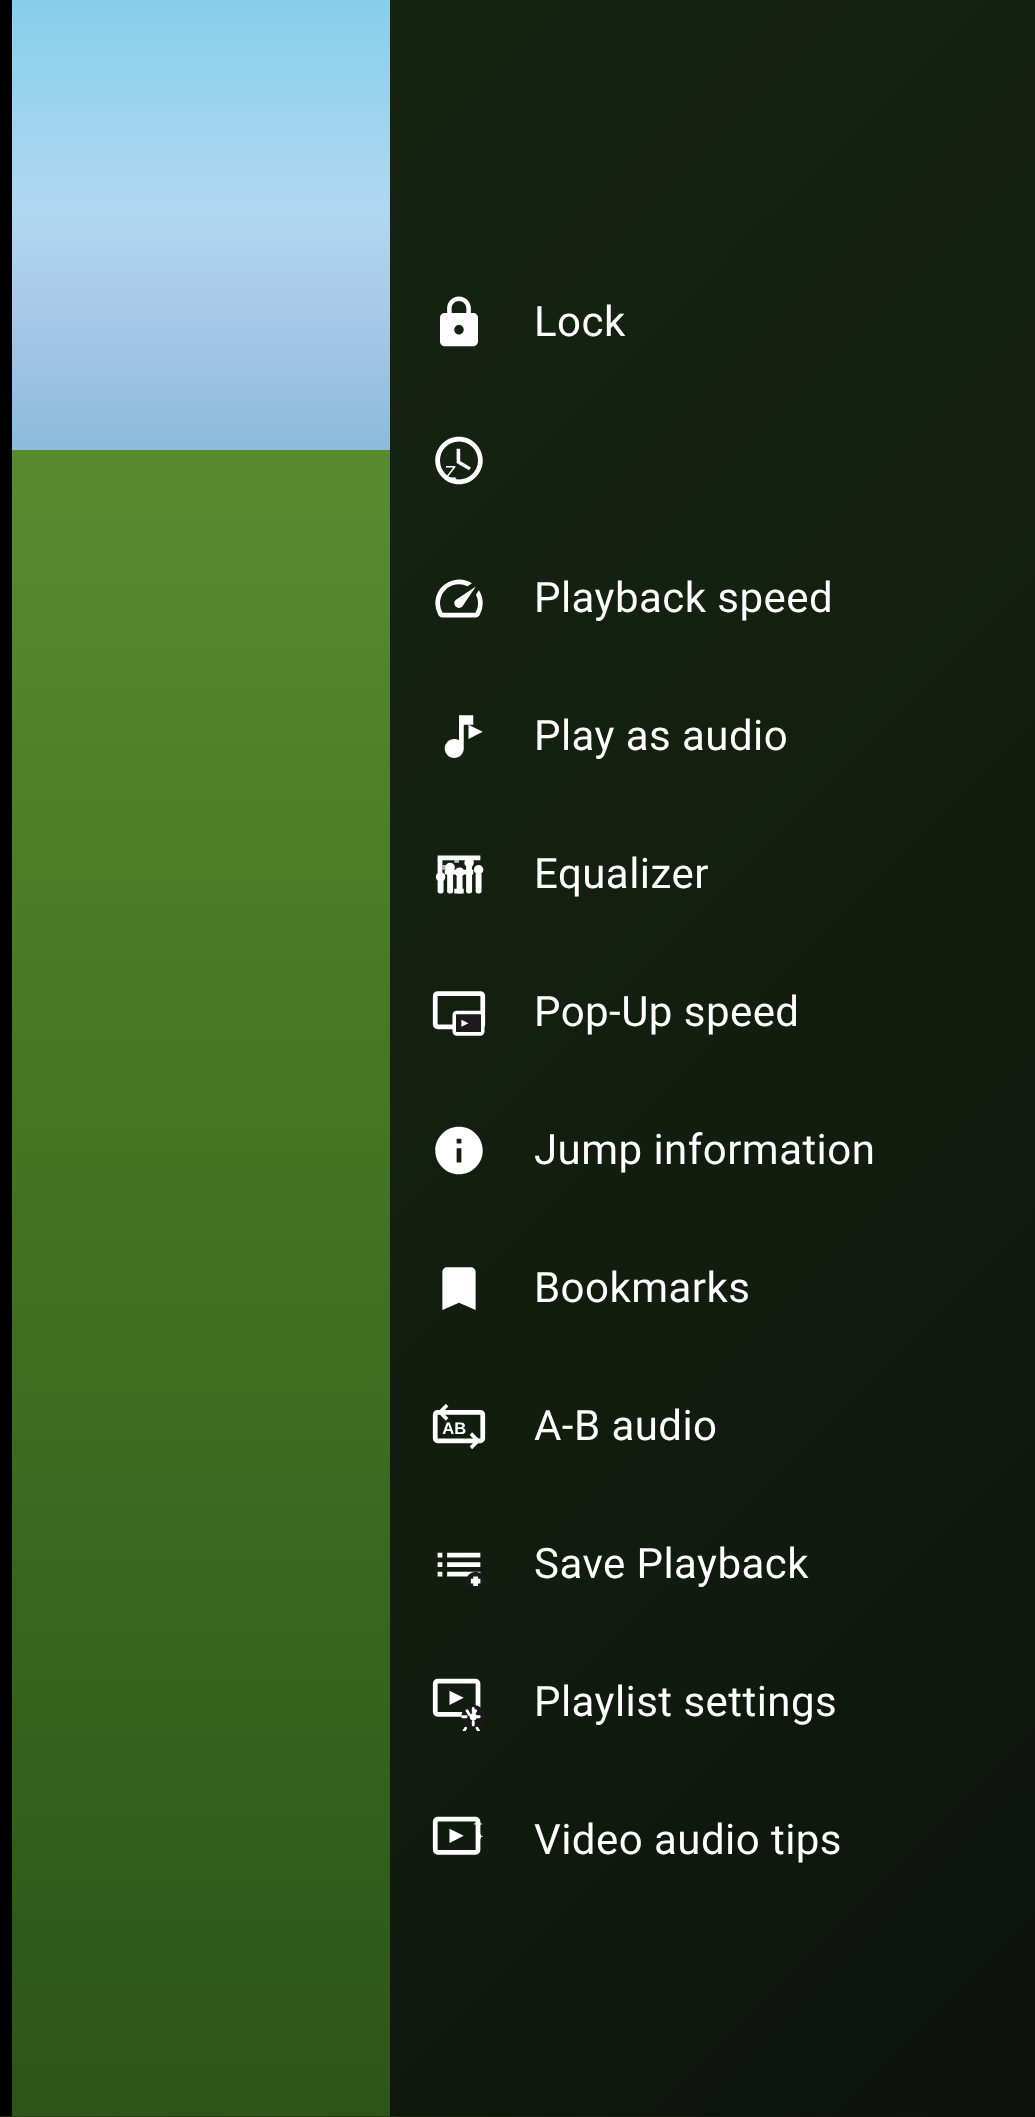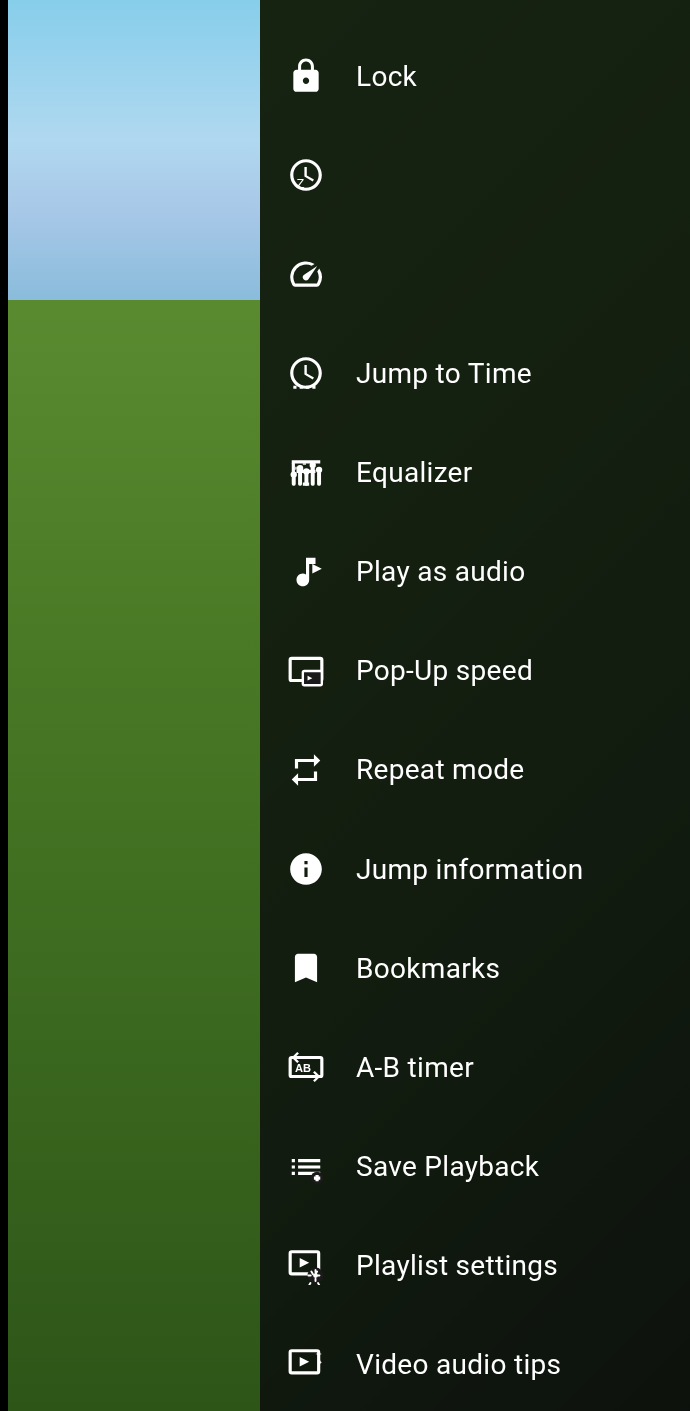--- a/index.html
+++ b/index.html
@@ -75,21 +75,21 @@
     }
 
     .menu-container {
       position: absolute;
       top: 30px;
       left: 260px;
       width: 350px;
       height: 1381px;
       display: flex;
       flex-direction: column;
-      justify-content: space-between;
+      justify-content: center;
     }
 
     .menu-item {
       display: flex;
       align-items: center;
       padding: 0 24px;
       height: 92px;
       cursor: pointer;
       position: relative;
     }
@@ -163,31 +163,33 @@
       </svg>
     </div>
   </div>
 
   <div class="menu-item">
     <div class="menu-icon">
       <svg viewBox="0 0 24 24" xmlns="http://www.w3.org/2000/svg">
         <path d="M20.38 8.57l-1.23 1.85a8 8 0 0 1-.22 7.58H5.07A8 8 0 0 1 15.58 6.85l1.85-1.23A10 10 0 0 0 3.35 19a2 2 0 0 0 1.72 1h13.85a2 2 0 0 0 1.74-1 10 10 0 0 0-.27-10.44zm-9.79 6.84a2 2 0 0 0 2.83 0l5.66-8.49-8.49 5.66a2 2 0 0 0 0 2.83z"></path>
       </svg>
     </div>
-  </div>
-
-  <div class="menu-item">
-    <div class="menu-icon">
-      <svg viewBox="0 0 24 24" xmlns="http://www.w3.org/2000/svg">
-
-        <path d="M11.99 2C6.47 2 2 6.48 2 12s4.47 10 9.99 10C17.52 22 22 17.52 22 12S17.52 2 11.99 2zM12 20c-4.42 0-8-3.58-8-8s3.58-8 8-8 8 3.58 8 8-3.58 8-8 8zm.5-13H11v6l5.25 3.15.75-1.23-4.5-2.67V7z"></path>
-        <line x1="4" y1="21" x2="20" y2="21" stroke="white" stroke-width="2" stroke-dasharray="2,2"></line>
-      </svg>
-    </div>
-    <span class="menu-label">Jump to Time</span>
+    <span class="menu-label">Playback speed</span>
+  </div>
+
+
+  <div class="menu-item">
+    <div class="menu-icon">
+      <svg viewBox="0 0 24 24" xmlns="http://www.w3.org/2000/svg">
+
+        <path d="M12 3v10.55c-.59-.34-1.27-.55-2-.55-2.21 0-4 1.79-4 4s1.79 4 4 4 4-1.79 4-4V7h4V3h-6z"></path>
+        <polygon points="16,7 22,10 16,13" fill="white"></polygon>
+      </svg>
+    </div>
+    <span class="menu-label">Play as audio</span>
   </div>
 
   <div class="menu-item">
     <div class="menu-icon">
       <svg viewBox="0 0 24 24" xmlns="http://www.w3.org/2000/svg">
         <path d="M10 20h4v-2h-4v2zm-4-8h12v-2H6v2zM3 4v2h18V4H3z"></path>
 
         <path d="M5 8h2v2H5zm5-3h2v2h-2zm5 5h2v2h-2z" opacity="0.7"></path>
         <rect x="3" y="5" width="2" height="7" rx="1"></rect>
         <rect x="3" y="5" width="2" height="7" rx="1" opacity="0"></rect>
@@ -206,47 +208,28 @@
           <circle cx="20.25" cy="10" r="2" fill="white"></circle>
         </g>
       </svg>
     </div>
     <span class="menu-label">Equalizer</span>
   </div>
 
   <div class="menu-item">
     <div class="menu-icon">
       <svg viewBox="0 0 24 24" xmlns="http://www.w3.org/2000/svg">
-
-        <path d="M12 3v10.55c-.59-.34-1.27-.55-2-.55-2.21 0-4 1.79-4 4s1.79 4 4 4 4-1.79 4-4V7h4V3h-6z"></path>
-        <polygon points="16,7 22,10 16,13" fill="white"></polygon>
-      </svg>
-    </div>
-    <span class="menu-label">Play as audio</span>
-  </div>
-
-  <div class="menu-item">
-    <div class="menu-icon">
-      <svg viewBox="0 0 24 24" xmlns="http://www.w3.org/2000/svg">
         <rect x="2" y="4" width="20" height="14" rx="1" fill="none" stroke="white" stroke-width="2"></rect>
         <rect x="10" y="12" width="12" height="9" rx="1" fill="#1a1a1a" stroke="white" stroke-width="1.5"></rect>
         <polygon points="13,15 13,18 16,16.5" fill="white"></polygon>
       </svg>
     </div>
     <span class="menu-label">Pop-Up speed</span>
   </div>
 
-  <div class="menu-item">
-    <div class="menu-icon">
-      <svg viewBox="0 0 24 24" xmlns="http://www.w3.org/2000/svg">
-        <path d="M7 7h10v3l4-4-4-4v3H5v6h2V7zm10 10H7v-3l-4 4 4 4v-3h12v-6h-2v4z"></path>
-      </svg>
-    </div>
-    <span class="menu-label">Repeat mode</span>
-  </div>
 
   <div class="menu-item">
     <div class="menu-icon">
       <svg viewBox="0 0 24 24" xmlns="http://www.w3.org/2000/svg">
         <path d="M12 2C6.48 2 2 6.48 2 12s4.48 10 10 10 10-4.48 10-10S17.52 2 12 2zm1 15h-2v-6h2v6zm0-8h-2V7h2v2z"></path>
       </svg>
     </div>
     <span class="menu-label">Jump information</span>
   </div>
 
@@ -262,21 +245,21 @@
   <div class="menu-item">
     <div class="menu-icon">
       <svg viewBox="0 0 24 24" xmlns="http://www.w3.org/2000/svg">
 
         <rect x="2" y="6" width="20" height="12" rx="1" fill="none" stroke="white" stroke-width="2"></rect>
         <text x="5" y="15" font-size="7" fill="white" font-family="Arial" font-weight="bold">AB</text>
         <path d="M7 3l-3 3 3 3" fill="none" stroke="white" stroke-width="1.5"></path>
         <path d="M17 21l3-3-3-3" fill="none" stroke="white" stroke-width="1.5"></path>
       </svg>
     </div>
-    <span class="menu-label">A-B timer</span>
+    <span class="menu-label">A-B audio</span>
 
     <div class="red-arrow">
       <svg width="50" height="46" viewBox="0 0 50 46">
         <polygon points="50,23 10,0 18,23 10,46" fill="#e53935"></polygon>
       </svg>
     </div>
   </div>
 
   <div class="menu-item">
     <div class="menu-icon">

